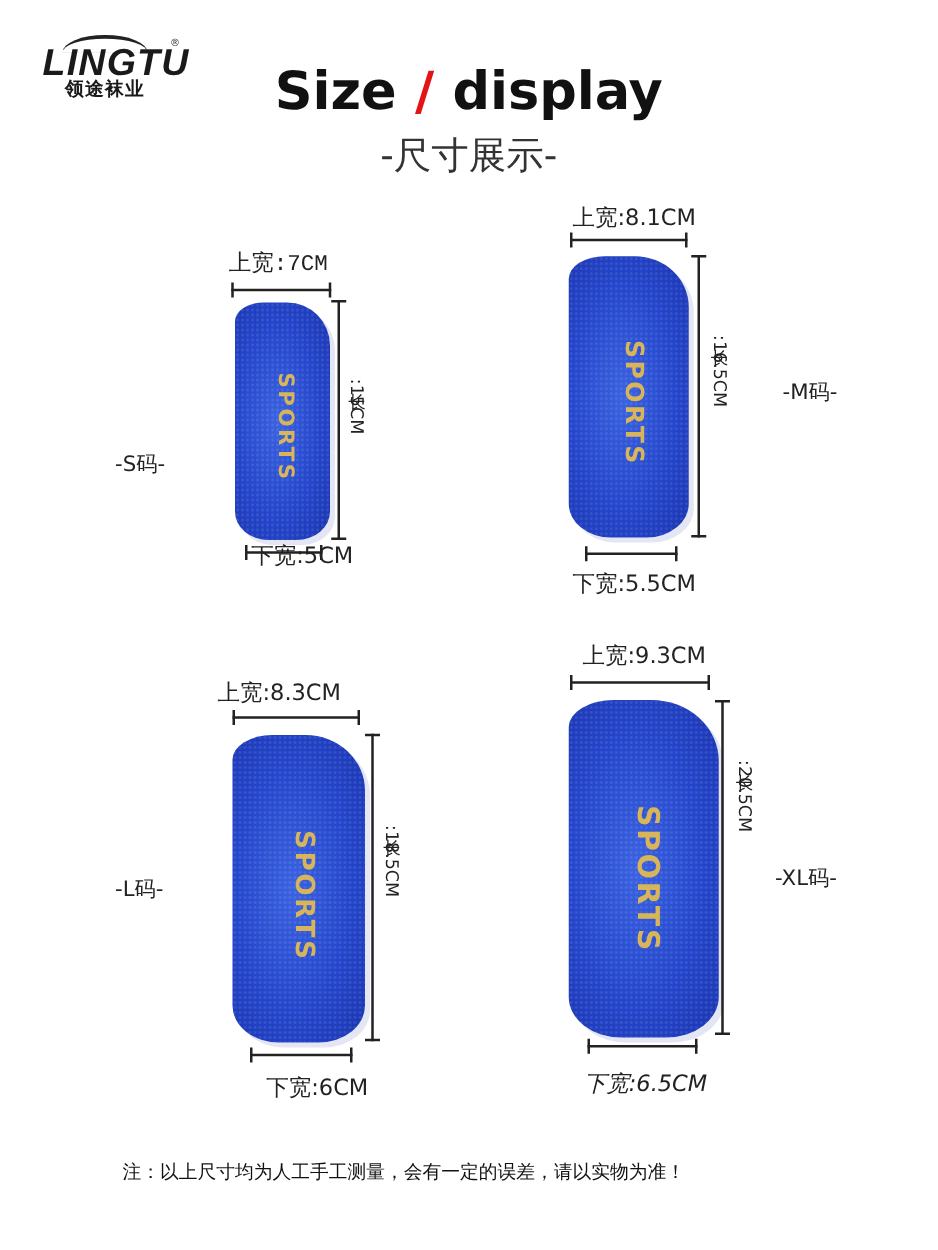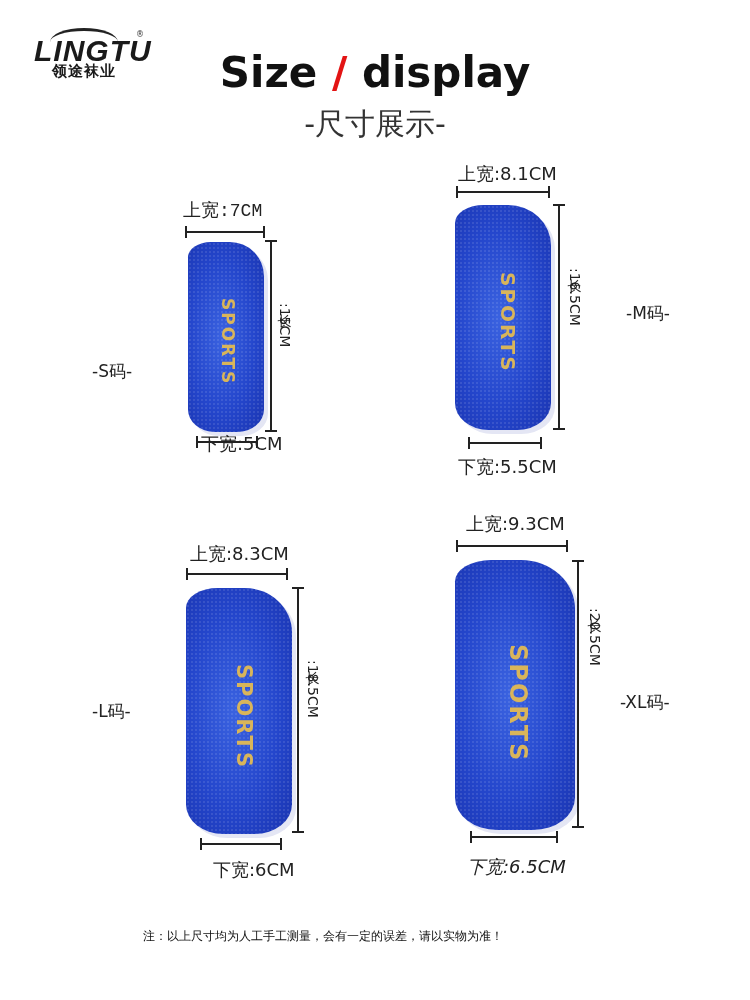--- a/index.html
+++ b/index.html
@@ -25,21 +25,21 @@
   .hline::before, .hline::after { content:""; position:absolute; top:-5px; width:2px; height:12px; background:#222; }
   .hline::before { left:0; } .hline::after { right:0; }
   .vline { position:absolute; width:2px; background:#222; }
   .vline::before, .vline::after { content:""; position:absolute; left:-5px; height:2px; width:12px; background:#222; }
   .vline::before { top:0; } .vline::after { bottom:0; }
 
   .dim { position:absolute; font-size:18px; color:#222; white-space:nowrap; }
   .dim-v { position:absolute; font-size:14px; color:#222; writing-mode:vertical-rl; white-space:nowrap; }
   .size-label { position:absolute; font-size:17px; color:#222; white-space:nowrap; }
 
-  .note { position:absolute; left:0; width:646px; top:928px; text-align:center; font-size:12px; color:#111; }
+  .note { position:absolute; left:0; width:646px; top:928px; text-align:center; font-size:15px; color:#111; }
 </style>
 </head>
 <body>
 
 <div class="logo">
   <div class="logo-arc"></div>
   <div class="logo-text">LINGTU</div>
   <div class="logo-reg">®</div>
   <div class="logo-sub">领途袜业</div>
 </div>
@@ -69,21 +69,21 @@
   <div class="pad-body" style="left:455px;top:205px;width:96px;height:225px;"></div>
   <div class="pad-word" style="left:496px;top:272px;font-size:20px;">SPORTS</div>
   <div class="vline" style="left:558px;top:204px;height:226px;"></div>
   <div class="dim-v" style="left:566px;top:268px;">长:16.5CM</div>
   <div class="hline" style="left:468px;top:442px;width:74px;"></div>
   <div class="dim" style="left:458px;top:455px;">下宽:5.5CM</div>
   <div class="size-label" style="left:626px;top:302px;text-align:right;">-M码-</div>
 </div>
 
 <div>
-  <div class="dim" style="left:190px;top:542px;">上宽:8.3CM</div>
+  <div class="dim" style="left:174px;top:542px;">上宽:8.3CM</div>
   <div class="hline" style="left:186px;top:573px;width:102px;"></div>
   <div class="pad-body" style="left:186px;top:588px;width:106px;height:246px;"></div>
   <div class="pad-word" style="left:232px;top:664px;font-size:21px;">SPORTS</div>
   <div class="vline" style="left:297px;top:587px;height:246px;"></div>
   <div class="dim-v" style="left:304px;top:660px;">长:18.5CM</div>
   <div class="hline" style="left:200px;top:843px;width:82px;"></div>
   <div class="dim" style="left:193px;top:858px;margin-left:20px;">下宽:6CM</div>
   <div class="size-label" style="left:92px;top:700px;">-L码-</div>
 </div>
 

